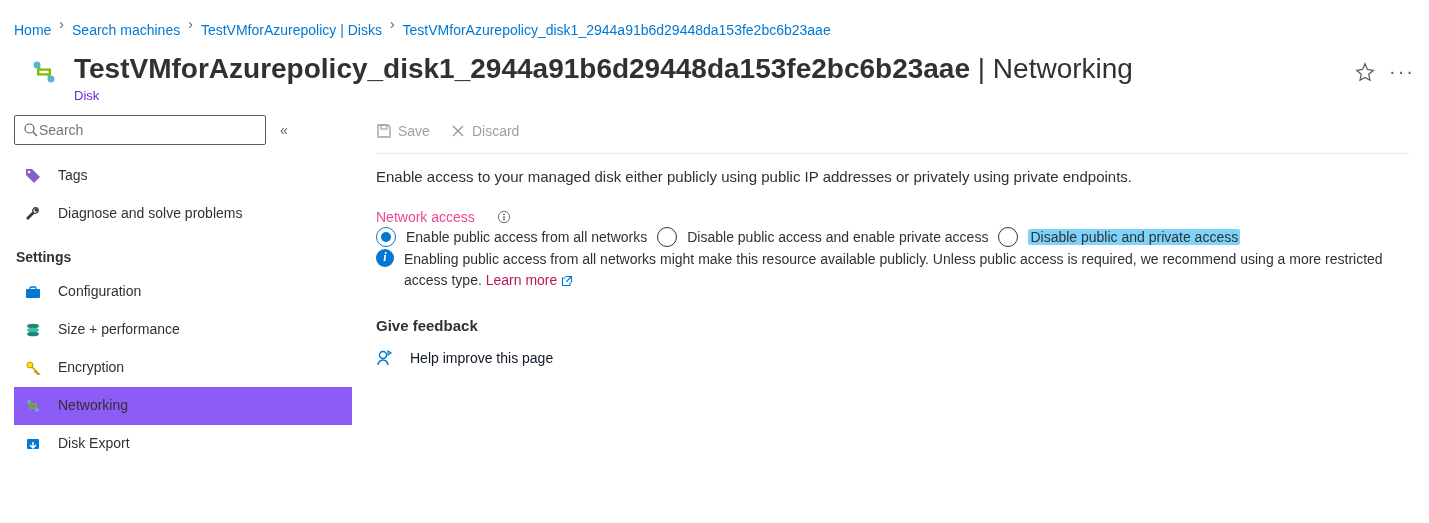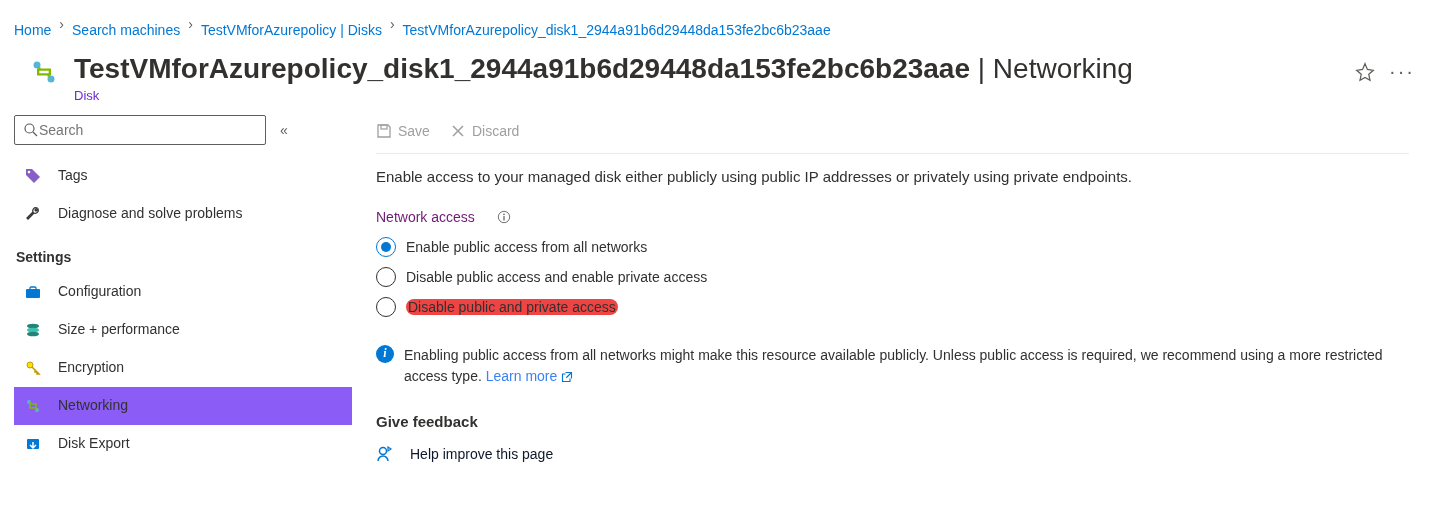--- a/index.html
+++ b/index.html
@@ -115,42 +115,42 @@
     align-items: center;
     gap: 6px;
     cursor: pointer;
     font-size: 14px;
     text-align: right;
   }
 
   
   .main hr { border:none; border-top:1px solid #edebe9; margin-bottom:14px;}
   .desc { font-size:15px; margin-bottom:24px; color:#323130;}
-  .field-label { display:flex; align-items:center; gap:22px; margin-bottom:12px; color:#701a75;}
+  .field-label { display:flex; align-items:center; gap:22px; margin-bottom:2px; color:#ec4899;}
   .info-circle { width:14px; height:14px; }
-  .radio-list { display:flex; flex-direction:column; gap:10px; margin-bottom:28px;}
+  .radio-list { display:flex; flex-direction:row; gap:10px; margin-bottom:2px;}
   .radio-row { display:flex; align-items:center; gap:10px; }
   .radio {
     width:20px; height:20px; border:1px solid #323130; border-radius:50%;
     display:flex; align-items:center; justify-content:center; flex-shrink:0;
     cursor:pointer;
   }
   .radio.checked { border-color:#0078d4; }
   .radio.checked::after {
     content:""; width:10px; height:10px; border-radius:50%; background:#0078d4;
   }
-  .highlight { background:#ef4444; border-radius:8px; padding: 0 2px;}
+  .highlight { background:#7dd3fc; border-radius:2px; padding: 0 2px;}
   .info-box { display:flex; gap:10px; align-items:flex-start; margin-bottom:26px;}
   .info-box .info-icon {
     width:18px; height:18px; background:#0078d4; border-radius:50%; color:#fff;
     display:flex; align-items:center; justify-content:center; font-weight:700;
     font-size:12px; flex-shrink:0; font-family: Georgia, serif; font-style: italic;
   }
   .info-box .info-text { font-size:14px; line-height:1.5; }
-  .info-box a { color:#3b82f6; text-decoration:none; }
+  .info-box a { color:#be185d; text-decoration:none; }
   .feedback-title { font-weight:600; font-size:15px; margin-bottom:14px;}
   .feedback-link { display:flex; align-items:center; gap:14px; color:#0f172a; cursor:pointer;}
   .feedback-link svg { color:#0078d4;}
 </style>
 </head>
 <body>
 
 <nav class="breadcrumb">
   <a>Home</a>
   <span class="sep">›</span>

